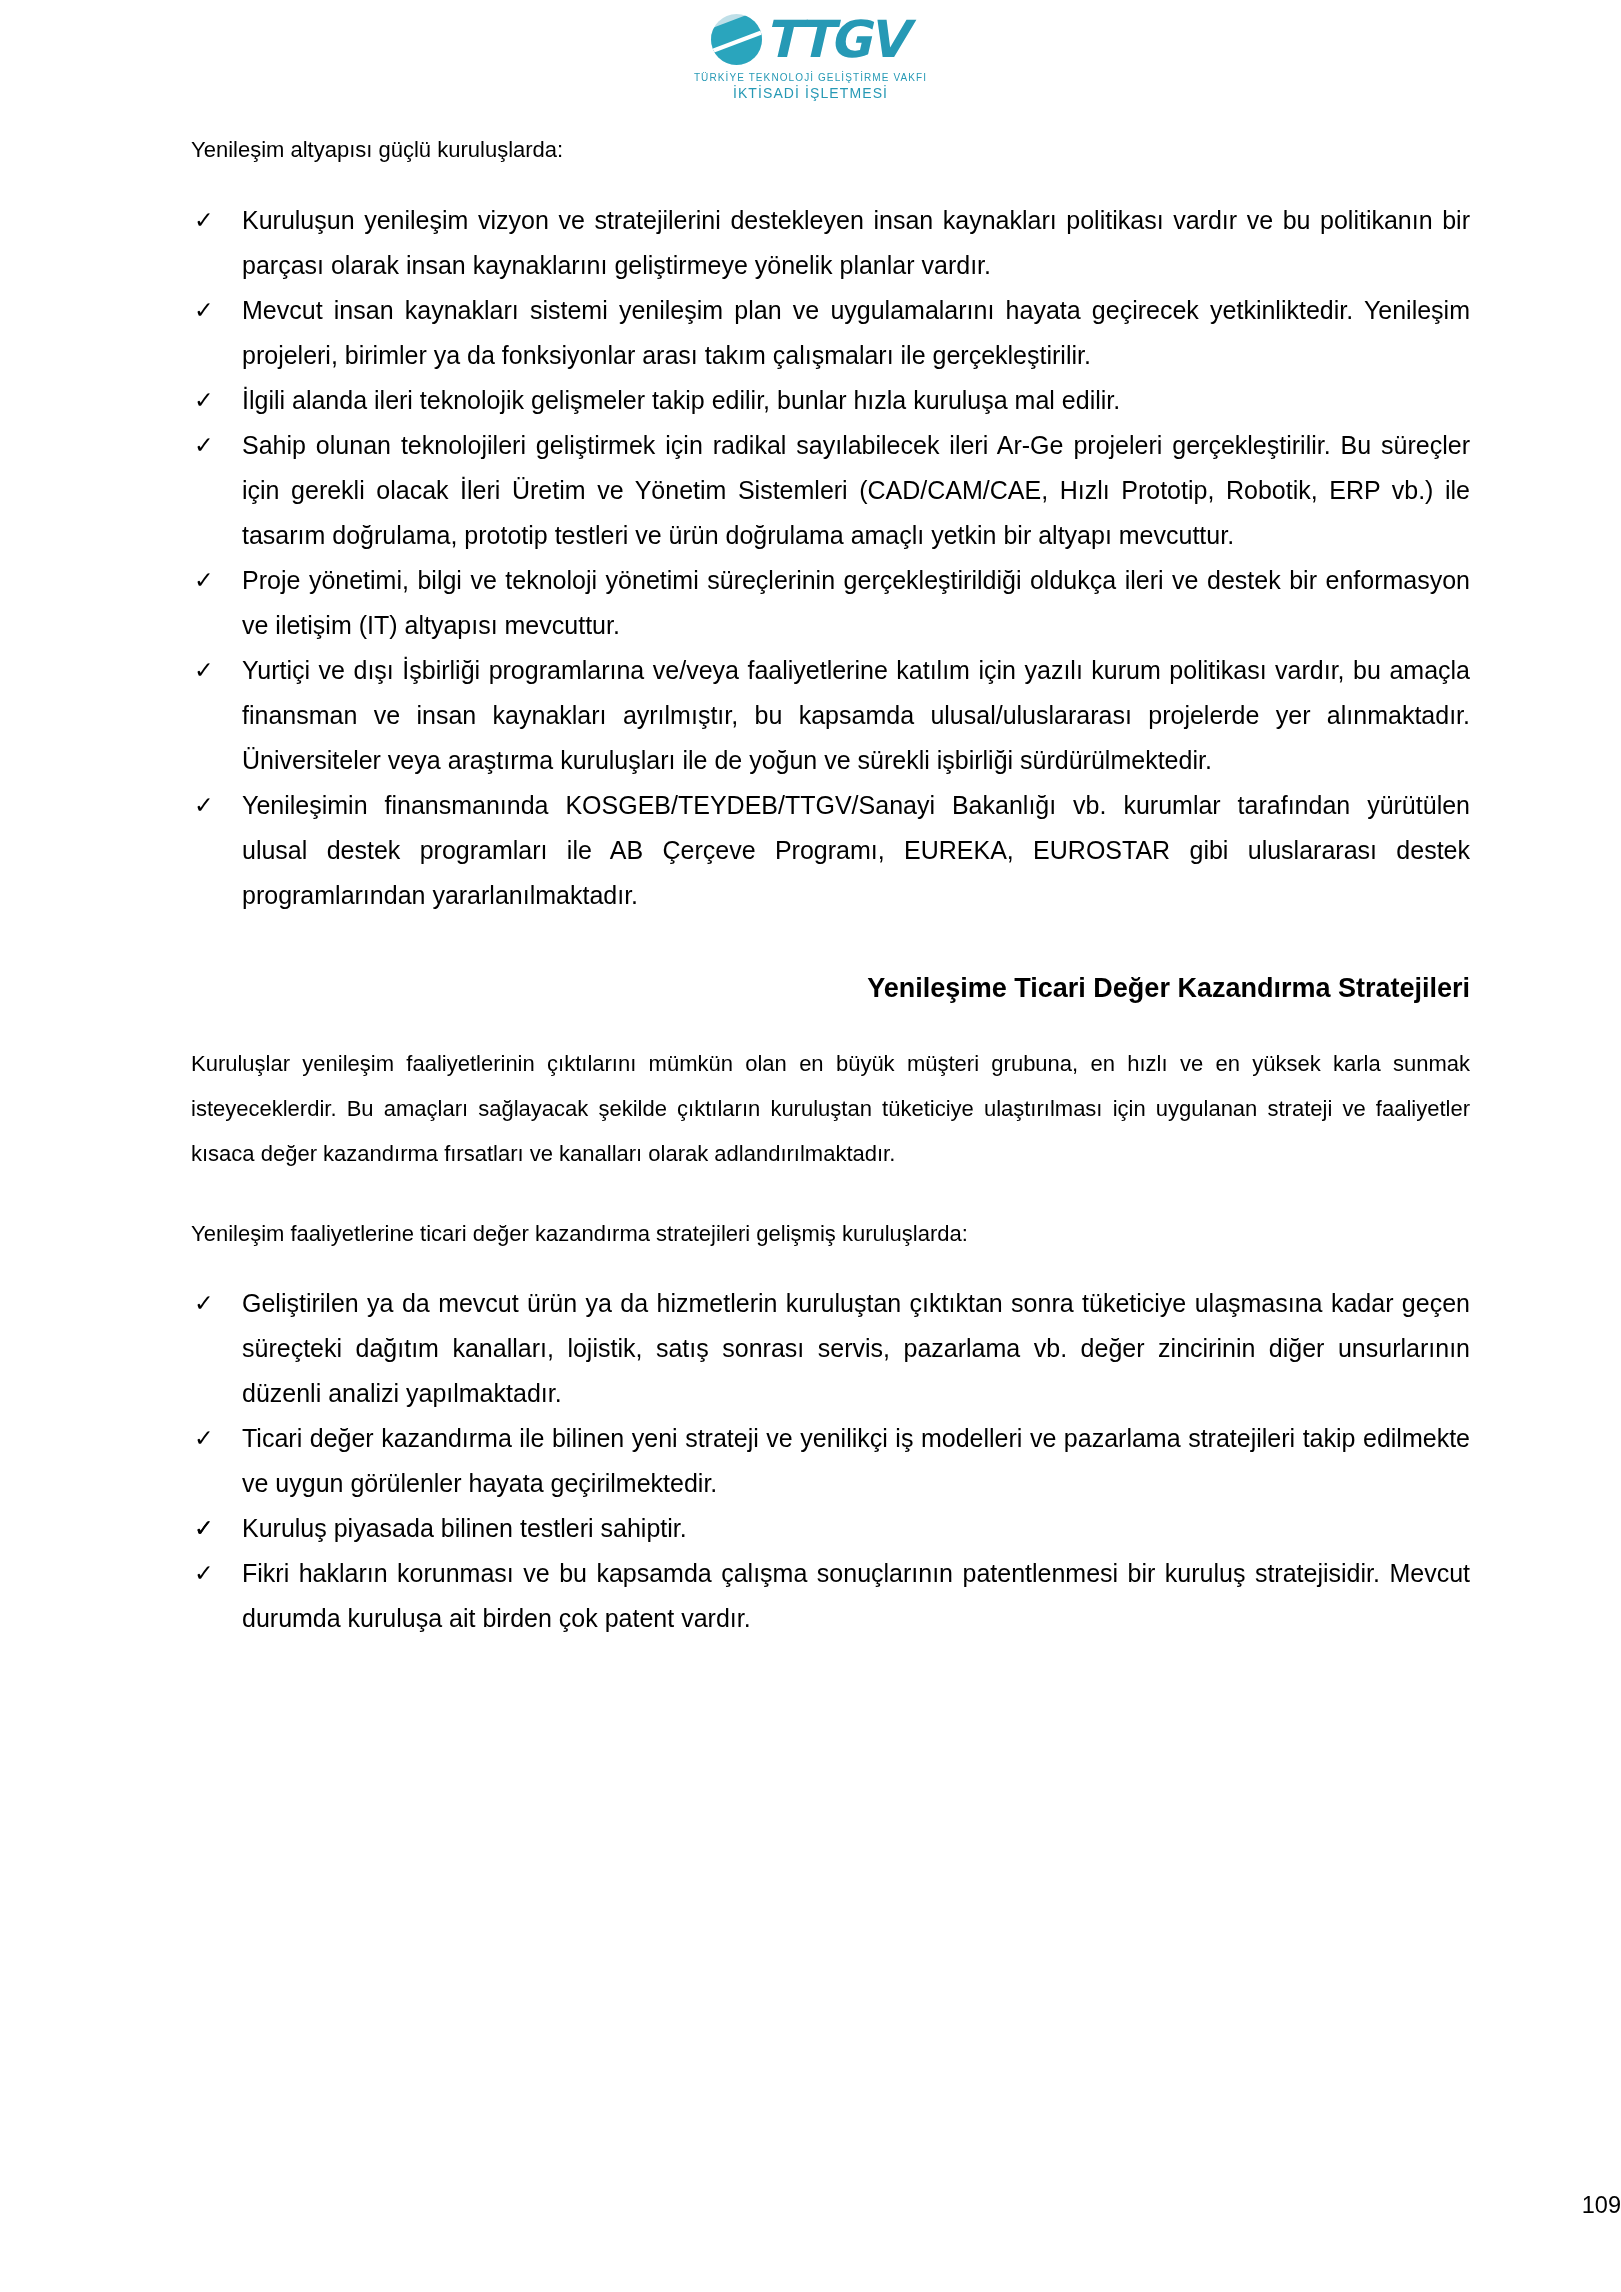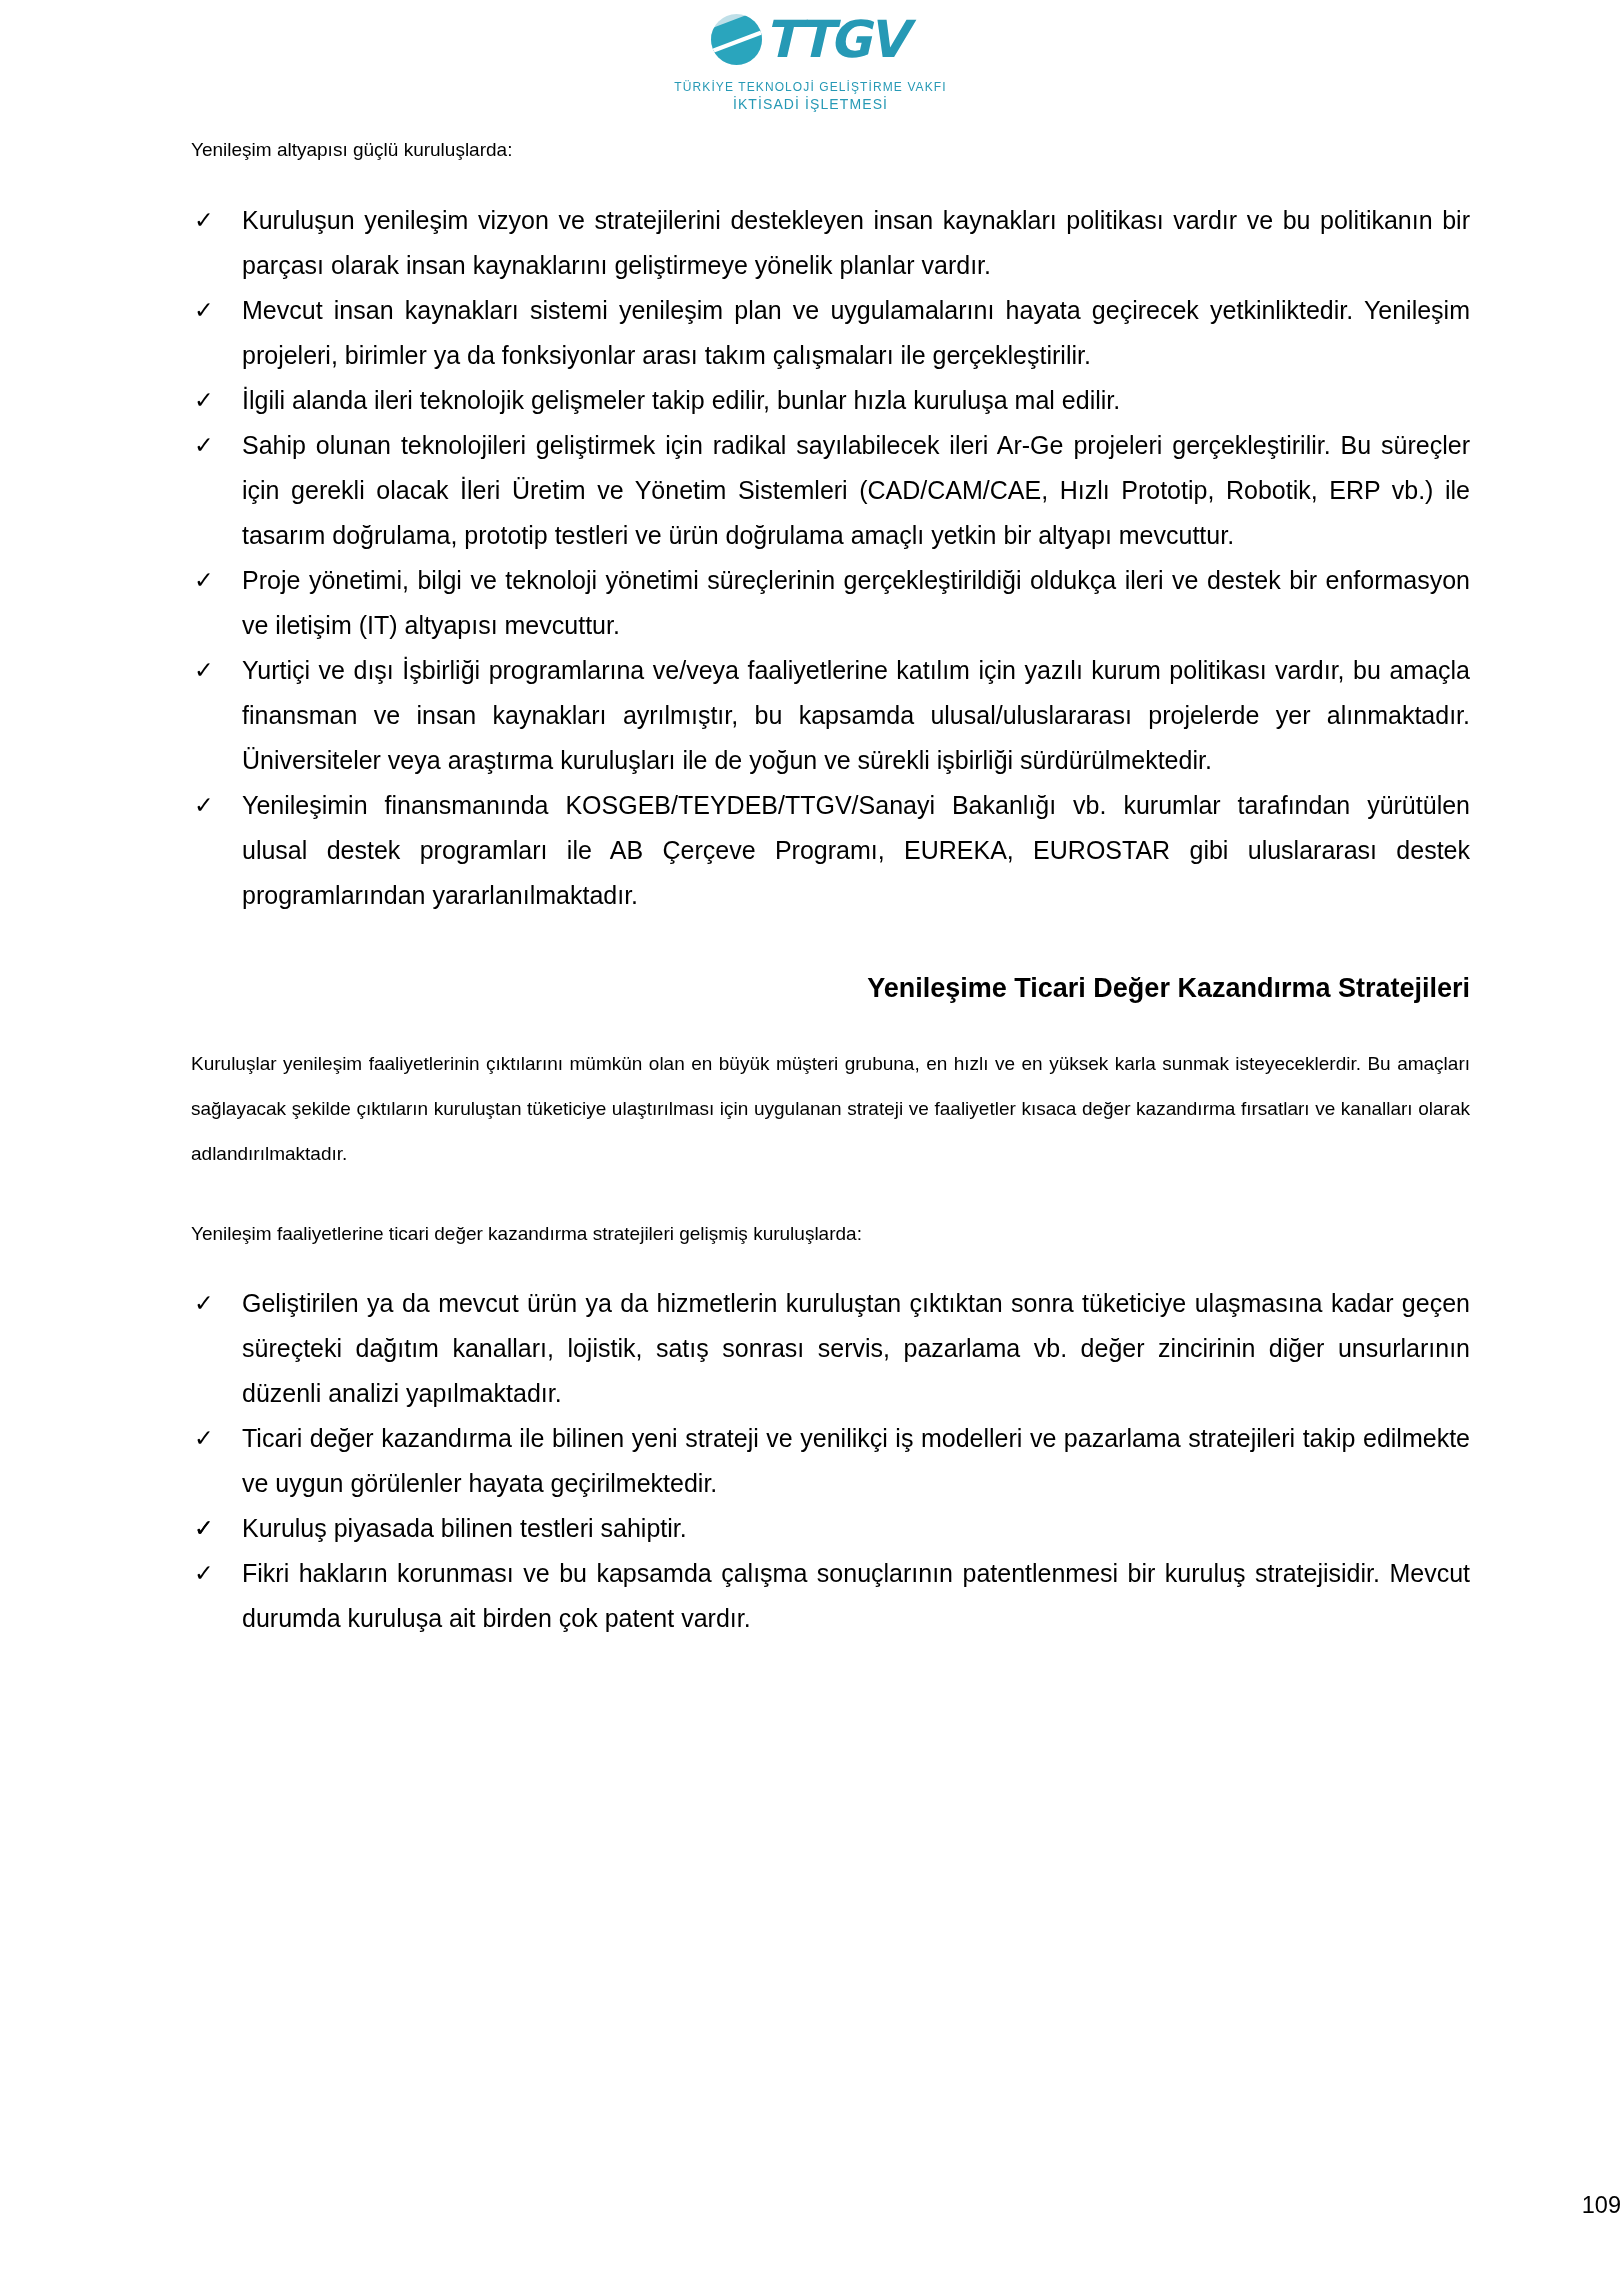--- a/index.html
+++ b/index.html
@@ -77,38 +77,38 @@
     font-style: italic;
     transform: skewX(-2deg);
   }
   .logo-sub1, .logo-sub2 {
     color: #2699b5;
     font-family: "Liberation Sans", sans-serif;
     text-align: center;
     letter-spacing: 1.1px;
   }
   .logo-sub1 {
-    font-size: 12px;
-    margin-top: 15px;
+    font-size: 10px;
+    margin-top: 7px;
   }
   .logo-sub2 {
     font-size: 14px;
     margin-top: 2px;
   }
 
   
   .content {
     position: absolute;
     left: 191px;
     top: 127px;
     width: 1279px;
   }
 
   .para {
-    font-size: 19px;
+    font-size: 22px;
     line-height: 45px;
     text-align: justify;
     text-justify: inter-word;
     margin: 0 0 25.5px 0;
     hyphens: none;
   }
   .para.left {
     text-align: left;
   }
   .heading {

